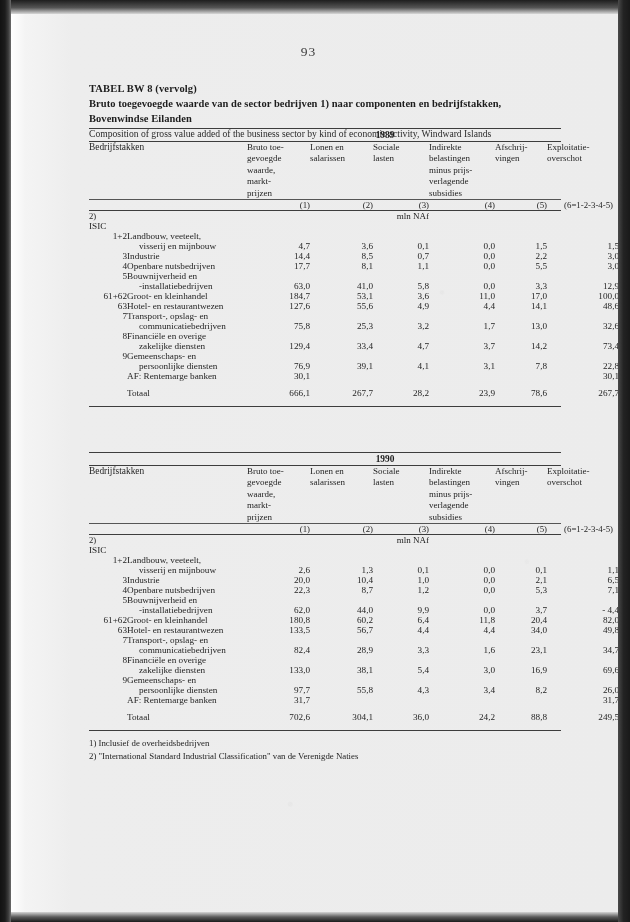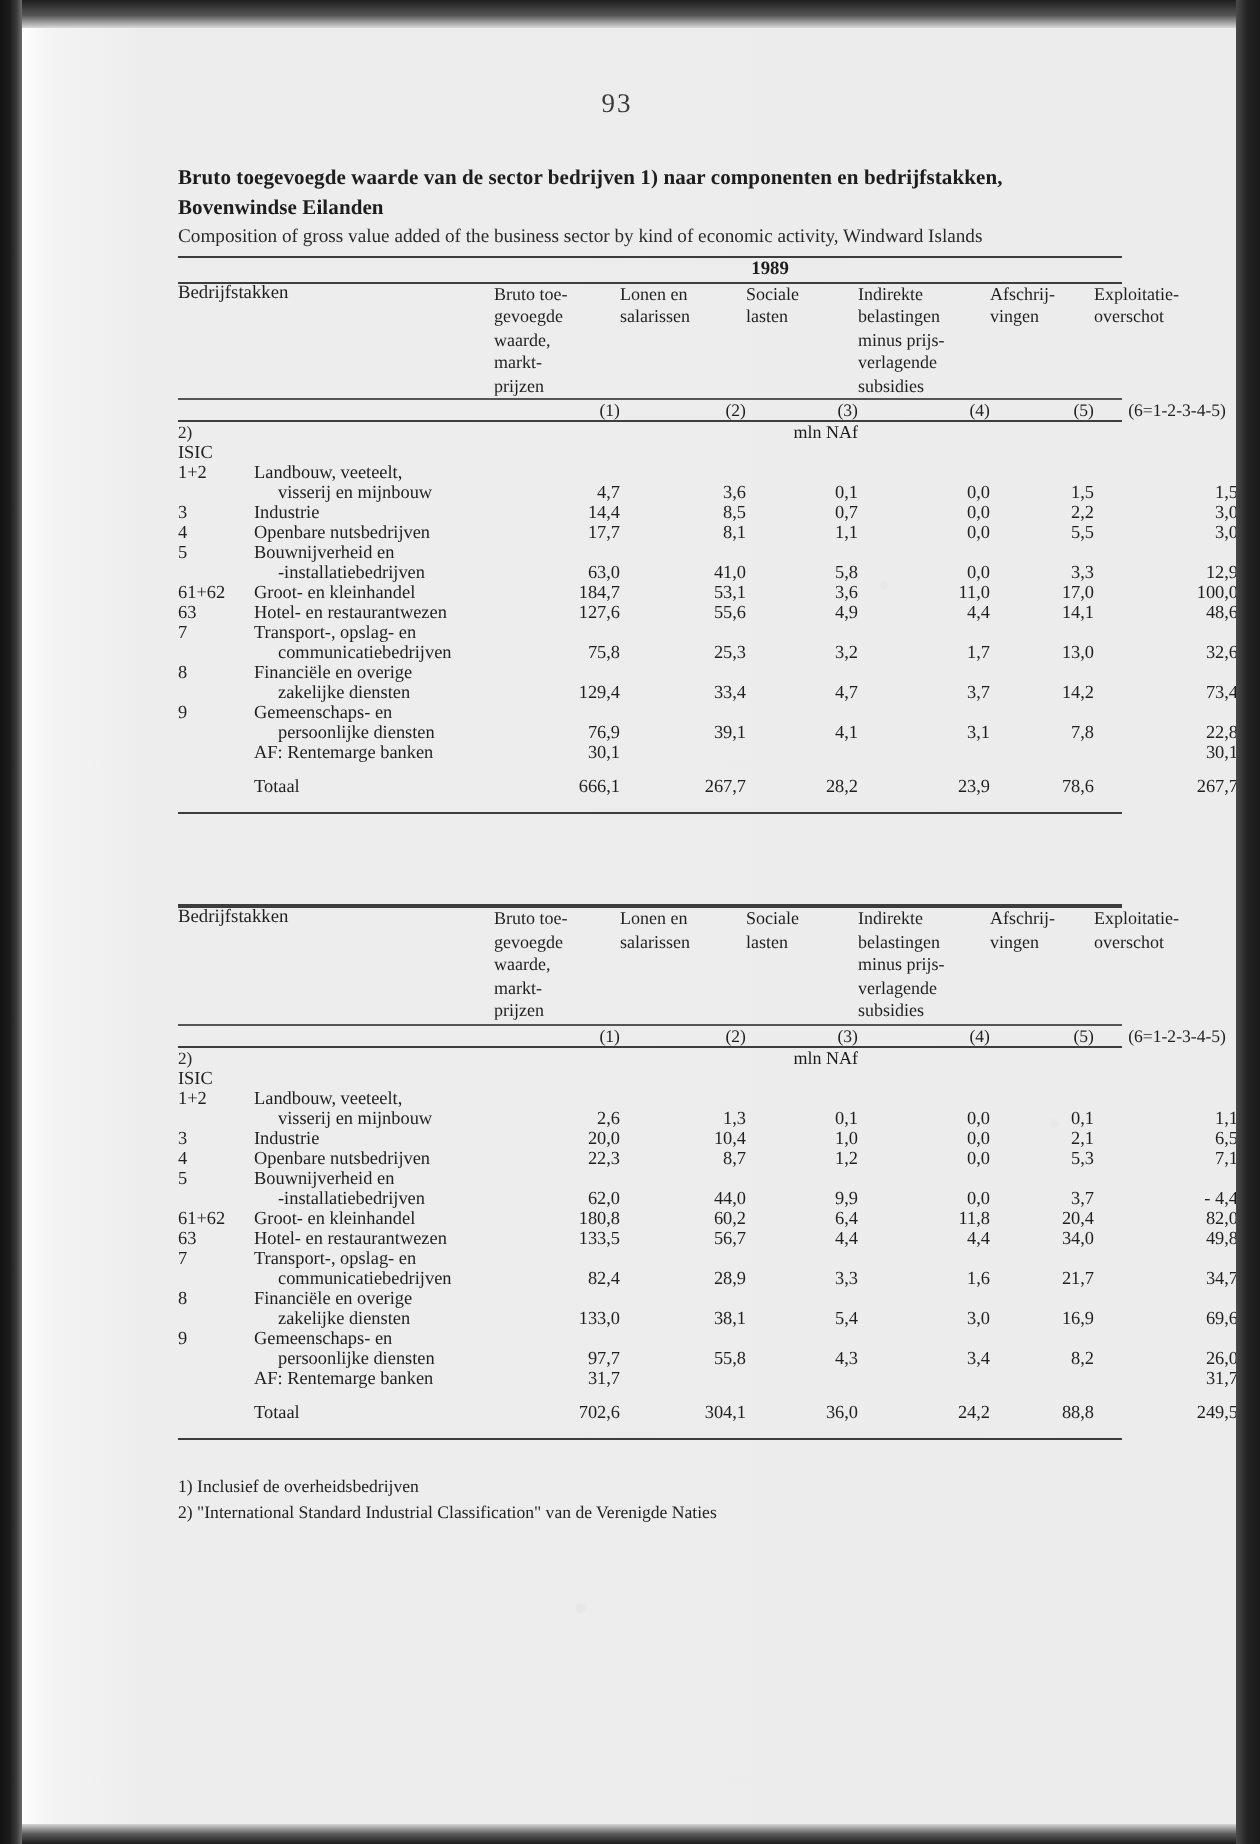--- a/index.html
+++ b/index.html
@@ -114,21 +114,21 @@
   }
   .colnum.last { padding-right: 8px; }
 
   .unit-row td { padding-top: 5.5px; padding-bottom: 0.5px; }
   .unit-note { font-size: 8.6px; color: #262626; padding-left: 8px; }
   .unit-val  { font-size: 9px; font-weight: bold; color: #1a1a1a; text-align: right; padding-left: 2px; }
 
   .isic-head { font-size: 9.2px; color: #1f1f1f; padding-top: 0.5px; }
 
   .r-isic {
-    font-size: 9.2px; color: #1f1f1f; text-align: left;
+    font-size: 9.2px; color: #1f1f1f; text-align: right;
     padding: 0.6px 4px 0.6px 0; white-space: nowrap;
   }
   .r-lbl {
     font-size: 9.2px; color: #1f1f1f; text-align: left;
     padding: 0.6px 0 0.6px 0; white-space: nowrap;
   }
   .r-lbl.ind { padding-left: 12px; }
   .r-val {
     font-size: 9.2px; color: #1f1f1f; text-align: right;
     padding: 0.6px 6px 0.6px 0; white-space: nowrap;
@@ -149,20 +149,21 @@
 
 <div id="gutter-left"></div>
 <div id="gutter-right"></div>
 
 <div id="page">
   <div id="paper-speck"></div>
 
   <div class="folio">93</div>
 
   <div class="titleblock">
+    <div class="t-line1">TABEL BW 8 (vervolg)</div>
     <div class="t-line2">Bruto toegevoegde waarde van de sector bedrijven 1) naar componenten en bedrijfstakken, Bovenwindse Eilanden</div>
     <div class="t-line3">Composition of gross value added of the business sector by kind of economic activity, Windward Islands</div>
   </div>
 
   <div class="tablewrap" id="table-1989">
       <div class="rule"></div>
       <div class="yearbar"><span class="yr">1989</span></div>
       <div class="rule"></div>
       <table class="tbl">
         <colgroup>
@@ -418,20 +419,21 @@
             <td class="r-val">23,9</td>
             <td class="r-val">78,6</td>
             <td class="r-val last">267,7</td>
           </tr>
         </tbody>
       </table>
       <div class="rule" style="margin-top: 8px;"></div>
     </div>
   <div class="tablewrap" id="table-1990">
       <div class="rule"></div>
+      <div class="yearbar"><span class="yr">1990</span></div>
       <div class="rule"></div>
       <table class="tbl">
         <colgroup>
           <col class="c-isic">
           <col class="c-lbl">
           <col class="c-num">
           <col class="c-num2">
           <col class="c-num3">
           <col class="c-num4">
           <col class="c-num5">
@@ -608,21 +610,21 @@
             <td class="r-val"></td>
             <td class="r-val"></td>
           </tr>
           <tr>
             <td class="r-isic"></td>
             <td class="r-lbl ind">communicatiebedrijven</td>
             <td class="r-val">82,4</td>
             <td class="r-val">28,9</td>
             <td class="r-val">3,3</td>
             <td class="r-val">1,6</td>
-            <td class="r-val">21,7</td>
+            <td class="r-val">23,1</td>
             <td class="r-val last">34,7</td>
           </tr>
           <tr>
             <td class="r-isic">8</td>
             <td class="r-lbl" colspan="1">Financiële en overige</td>
             <td class="r-val"></td>
             <td class="r-val"></td>
             <td class="r-val"></td>
             <td class="r-val"></td>
             <td class="r-val"></td>

